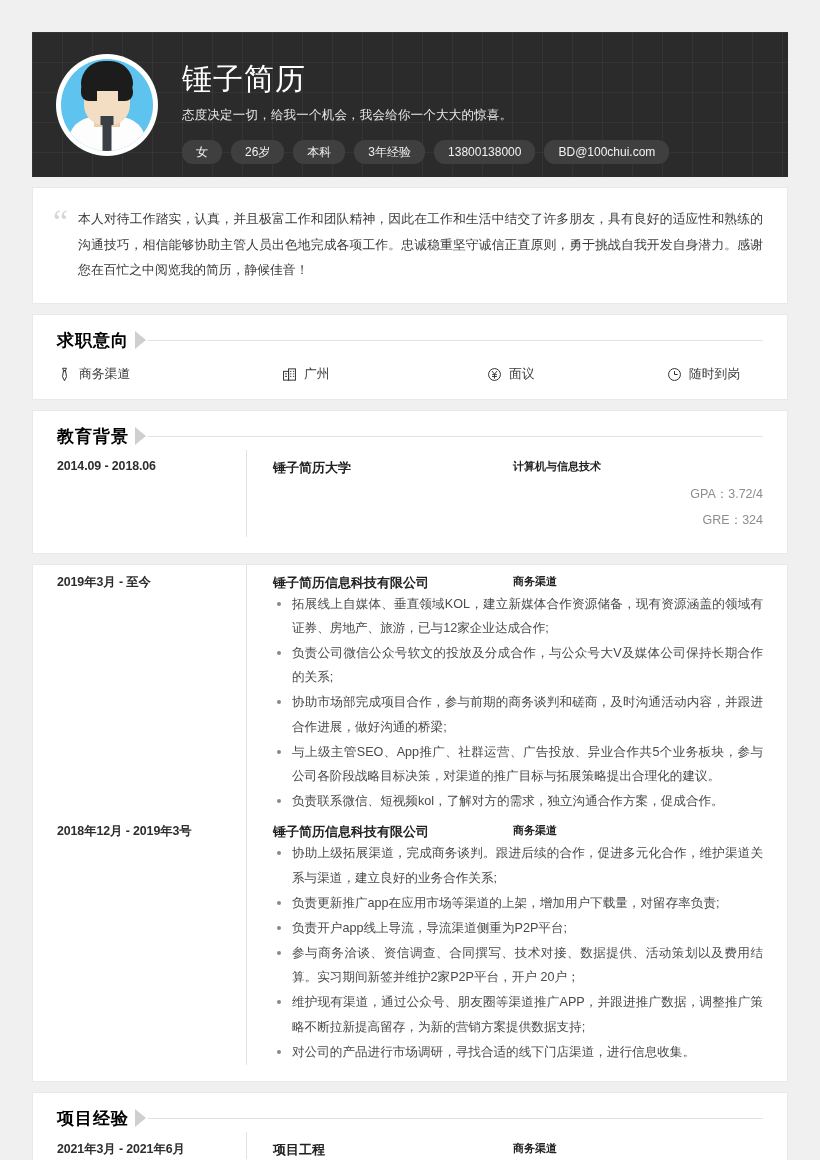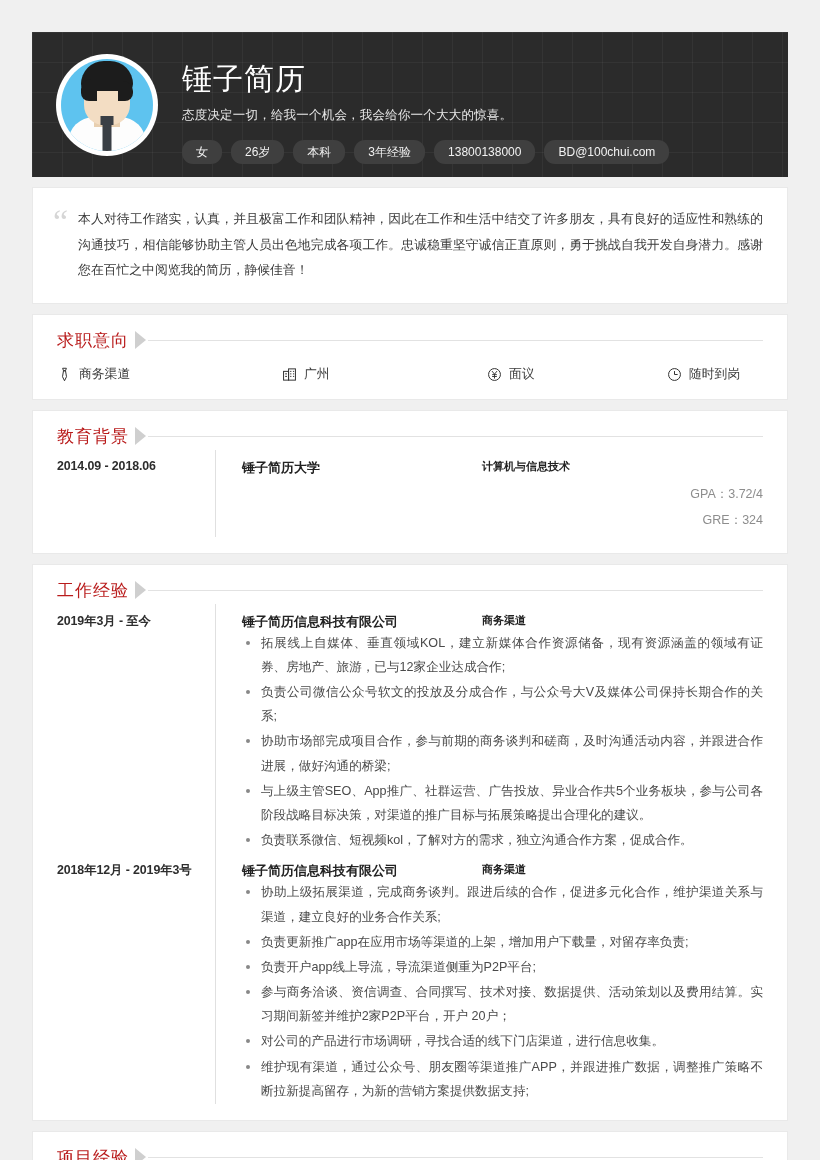--- a/index.html
+++ b/index.html
@@ -65,38 +65,38 @@
   
   .card { background:#ffffff; border:1px solid #e9e9e9; flex:none; }
 
   
   .quote-card { padding:18px 24px 20px 20px; display:flex; gap:10px; }
   .qmark { color:#d6d6d6; font-size:34px; line-height:.85; font-family:"Liberation Serif",serif; flex:none; padding-top:2px;}
   .quote-text { font-size:12.8px; line-height:2.0; color:#3a3a3a; text-align:justify; }
 
   
   .sec-head { display:flex; align-items:center; padding:14px 0 2px 0; }
-  .sec-title { font-size:17px; font-weight:normal; color:#b91c1c; letter-spacing:1px; flex:none; }
+  .sec-title { font-size:17px; font-weight:bold; color:#000000; letter-spacing:1px; flex:none; }
   .sec-arrow { width:0;height:0; border-left:11px solid #cfcfcf;
     border-top:9px solid transparent; border-bottom:9px solid transparent;
     margin-left:6px; flex:none; }
   .sec-line { flex:1; height:1px; background:#e2e2e2; margin-left:2px; }
 
   
   .intent-card { padding:0 24px 16px 24px; }
   .intent-row { display:flex; margin-top:12px; }
   .intent-item { display:flex; align-items:center; gap:7px; font-size:12.8px; color:#3a3a3a; }
   .intent-item:nth-child(1){ width:225px; }
   .intent-item:nth-child(2){ width:205px; }
   .intent-item:nth-child(3){ width:180px; }
   .ico { width:15px; height:15px; flex:none; display:block; }
 
   
   .body-card { padding:0 24px 16px 24px; }
-  .entry { display:flex; position:relative; }
+  .entry { display:flex; position:relative;gap:31px; }
   .entry-date {
     width:158px; flex:none; font-size:12.4px; font-weight:bold; color:#2d2d2d;
     padding-top:9px; white-space:nowrap; letter-spacing:-.1px;
   }
   .entry-body { flex:1; border-left:1px solid #e0e0e0; padding:9px 0 0 26px; }
   .entry-head { display:flex; }
   .org { font-size:13px; font-weight:bold; color:#222; width:240px; flex:none; }
   .role { font-size:11px; font-weight:bold; color:#222; }
   .sub { font-size:12.5px; color:#8d8d8d; margin-top:9px;text-align:right; }
   ul.bullets { list-style:none; margin-top:0; }
@@ -207,25 +207,20 @@
           <div class="org">锤子简历大学</div>
           <div class="role">计算机与信息技术</div>
         </div>
         <div class="sub">GPA：3.72/4</div>
         <div class="sub">GRE：324</div>
       </div>
     </div>
   </div>
 
   <div class="card body-card">
-    <div class="sec-head">
-      <div class="sec-title">工作经验</div>
-      <div class="sec-arrow"></div>
-      <div class="sec-line"></div>
-    </div>
 
     <div class="entry">
       <div class="entry-date">2019年3月 - 至今</div>
       <div class="entry-body">
         <div class="entry-head">
           <div class="org">锤子简历信息科技有限公司</div>
           <div class="role">商务渠道</div>
         </div>
         <ul class="bullets">
           <li>拓展线上自媒体、垂直领域KOL，建立新媒体合作资源储备，现有资源涵盖的领域有证券、房地产、旅游，已与12家企业达成合作;</li>
@@ -242,22 +237,22 @@
       <div class="entry-body">
         <div class="entry-head">
           <div class="org">锤子简历信息科技有限公司</div>
           <div class="role">商务渠道</div>
         </div>
         <ul class="bullets">
           <li>协助上级拓展渠道，完成商务谈判。跟进后续的合作，促进多元化合作，维护渠道关系与渠道，建立良好的业务合作关系;</li>
           <li>负责更新推广app在应用市场等渠道的上架，增加用户下载量，对留存率负责;</li>
           <li>负责开户app线上导流，导流渠道侧重为P2P平台;</li>
           <li>参与商务洽谈、资信调查、合同撰写、技术对接、数据提供、活动策划以及费用结算。实习期间新签并维护2家P2P平台，开户 20户；</li>
+          <li>维护现有渠道，通过公众号、朋友圈等渠道推广APP，并跟进推广数据，调整推广策略不断拉新提高留存，为新的营销方案提供数据支持;</li>
           <li>对公司的产品进行市场调研，寻找合适的线下门店渠道，进行信息收集。</li>
-          <li>维护现有渠道，通过公众号、朋友圈等渠道推广APP，并跟进推广数据，调整推广策略不断拉新提高留存，为新的营销方案提供数据支持;</li>
         </ul>
       </div>
     </div>
   </div>
 
   <div class="card body-card">
     <div class="sec-head">
       <div class="sec-title">项目经验</div>
       <div class="sec-arrow"></div>
       <div class="sec-line"></div>

